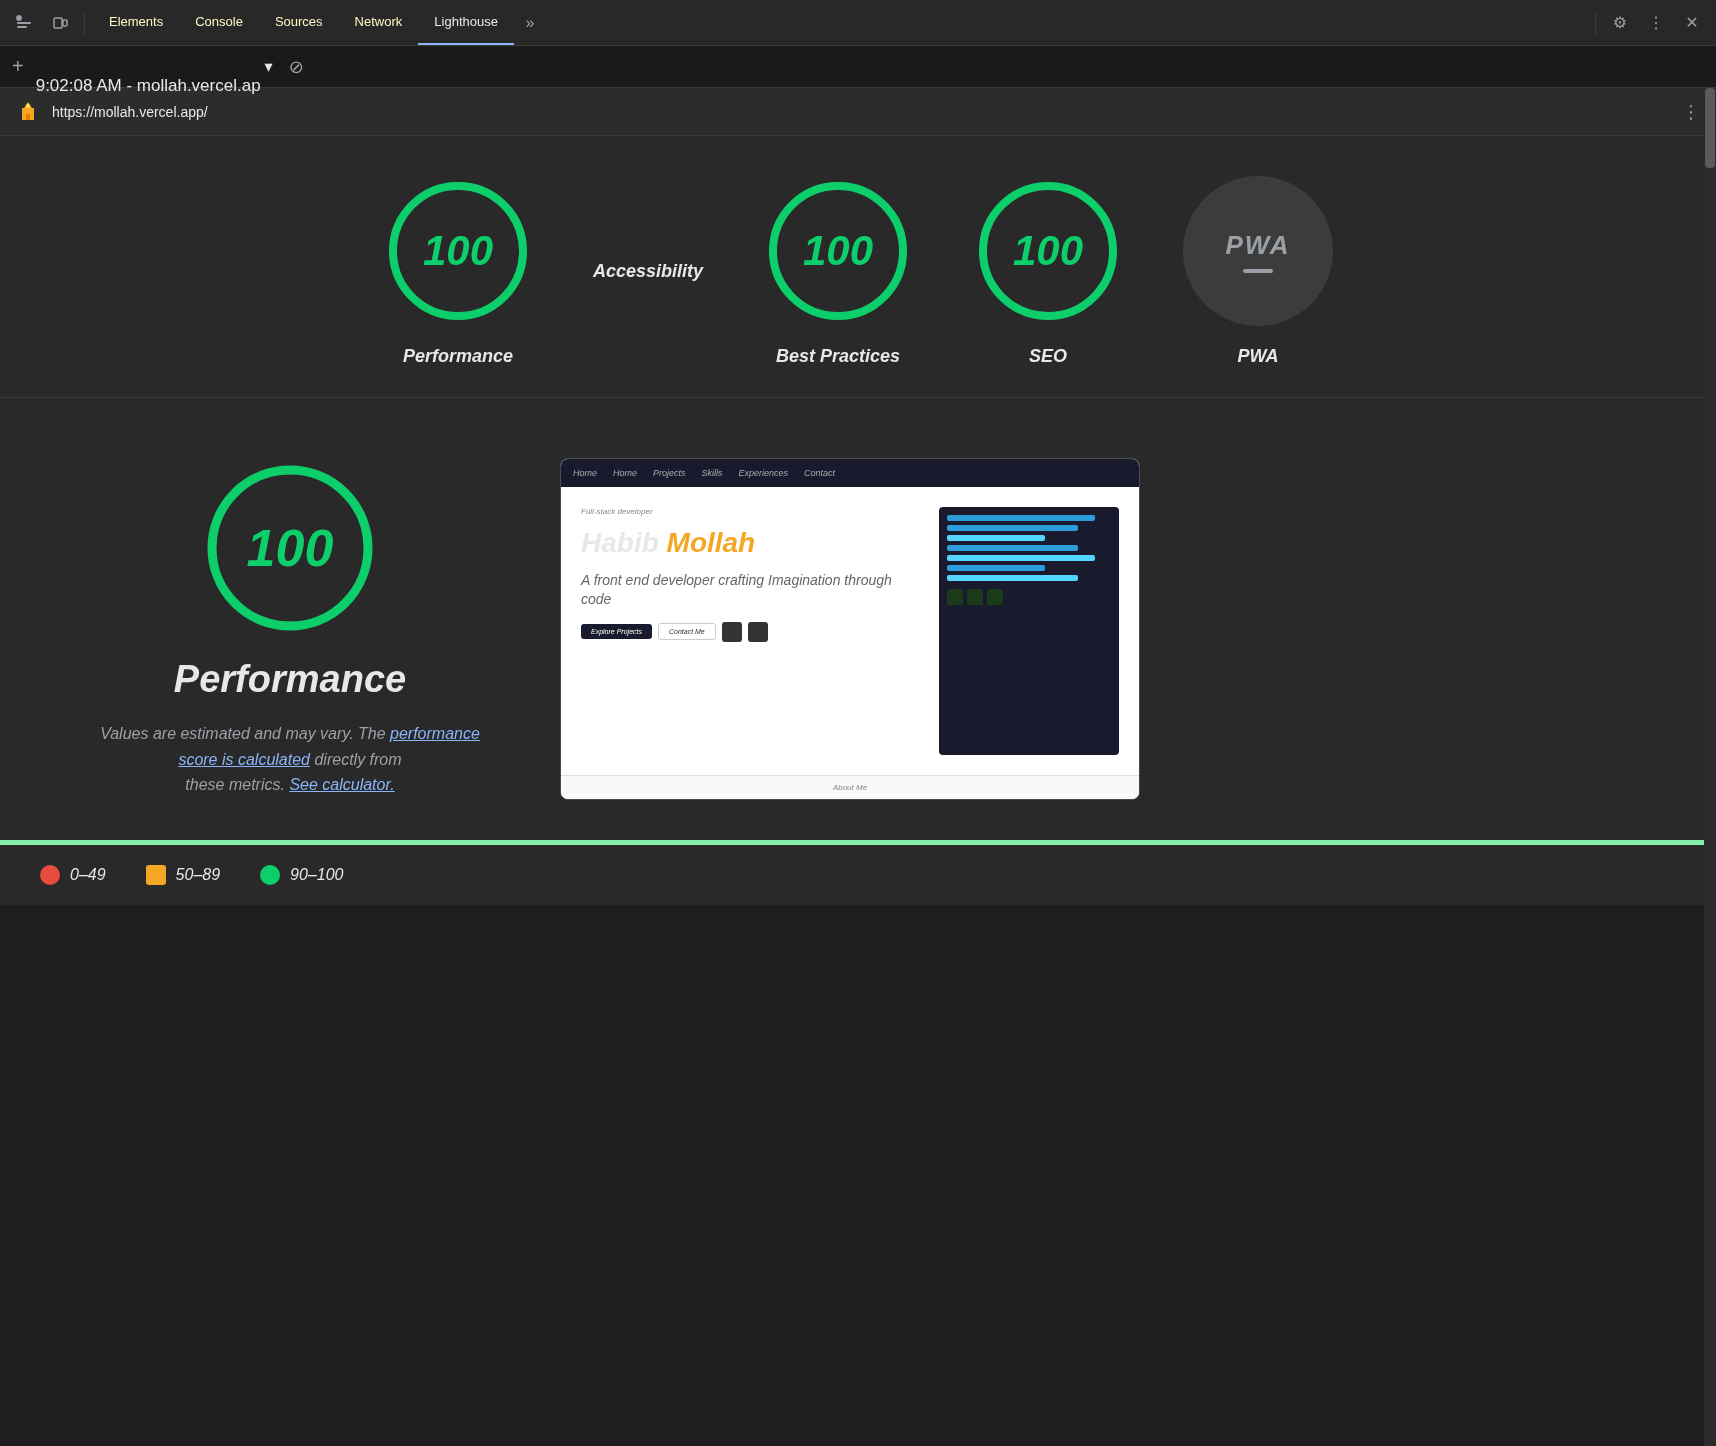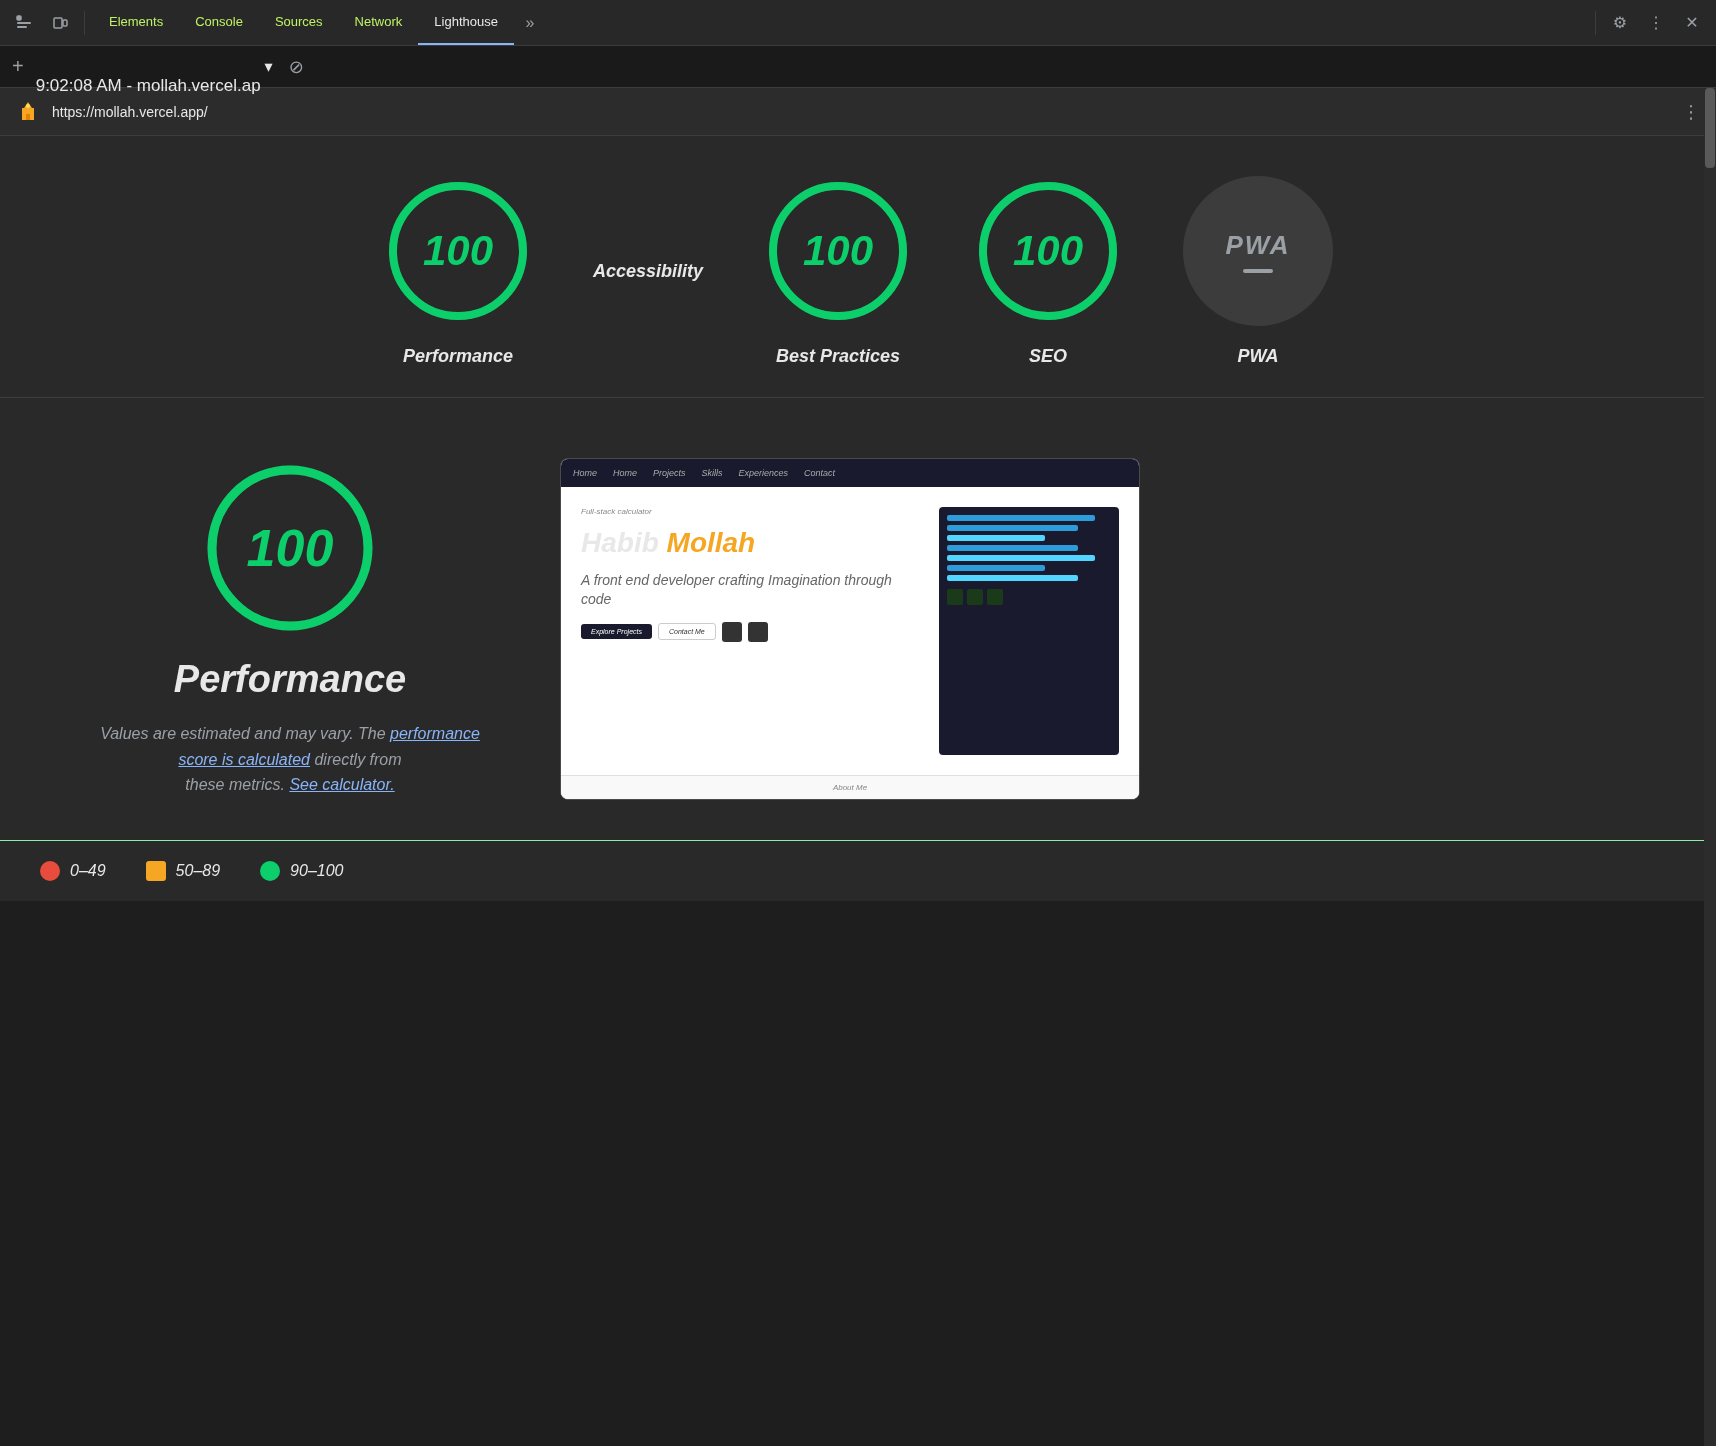--- a/index.html
+++ b/index.html
@@ -38,21 +38,21 @@
       flex: 1;
       height: 100%;
       gap: 0;
     }
     .devtools-tab {
       padding: 0 16px;
       height: 100%;
       display: flex;
       align-items: center;
       font-size: 13px;
-      color: #bef264;
+      color: #fef9c3;
       cursor: pointer;
       border-bottom: 2px solid transparent;
       white-space: nowrap;
     }
     .devtools-tab.active {
       color: #e8e8e8;
       border-bottom: 2px solid #8ab4f8;
     }
     .devtools-right-icons {
       display: flex;
@@ -369,21 +369,21 @@
       color: #888;
       border-top: 1px solid #e0e0e0;
     }
 
     
     .legend-bar {
       display: flex;
       align-items: center;
       padding: 20px 40px;
       gap: 40px;
-      border-top: 1px solid #86efac;
+      border-top: 5px solid #86efac;
       background: #292929;
     }
     .legend-item {
       display: flex;
       align-items: center;
       gap: 10px;
     }
     .legend-dot {
       width: 20px;
       height: 20px;
@@ -548,21 +548,21 @@
             <span class="preview-nav-link">Home</span>
             <span class="preview-nav-link">Home</span>
             <span class="preview-nav-link">Projects</span>
             <span class="preview-nav-link">Skills</span>
             <span class="preview-nav-link">Experiences</span>
             <span class="preview-nav-link">Contact</span>
           </div>
 
           <div class="preview-hero">
             <div class="preview-hero-left">
-              <span class="preview-hero-subtitle">Full-stack calculator</span>
+              <span class="preview-hero-subtitle">Full-stack developer</span>
               <div class="preview-hero-title">
                 <span>Habib </span><span class="yellow">Mollah</span>
               </div>
               <p class="preview-hero-desc">A front end developer crafting Imagination through code</p>
               <div class="preview-hero-btns">
                 <div class="preview-btn-primary">Explore Projects</div>
                 <div class="preview-btn-secondary">Contact Me</div>
                 <div style="width:20px; height:20px; background:#333; border-radius:3px;"></div>
                 <div style="width:20px; height:20px; background:#333; border-radius:3px;"></div>
               </div>

